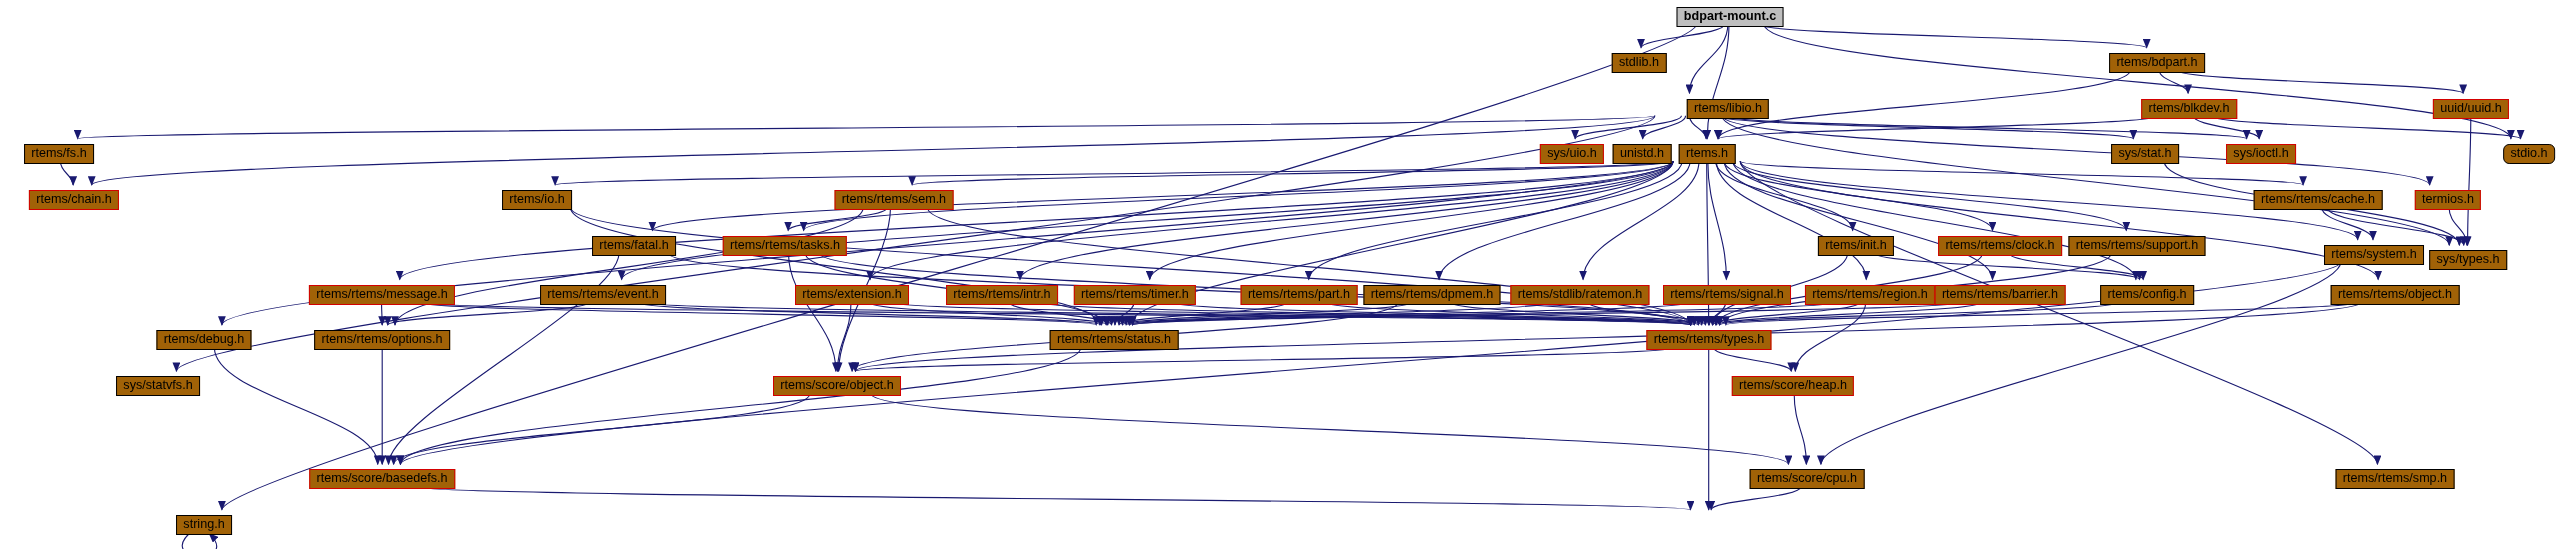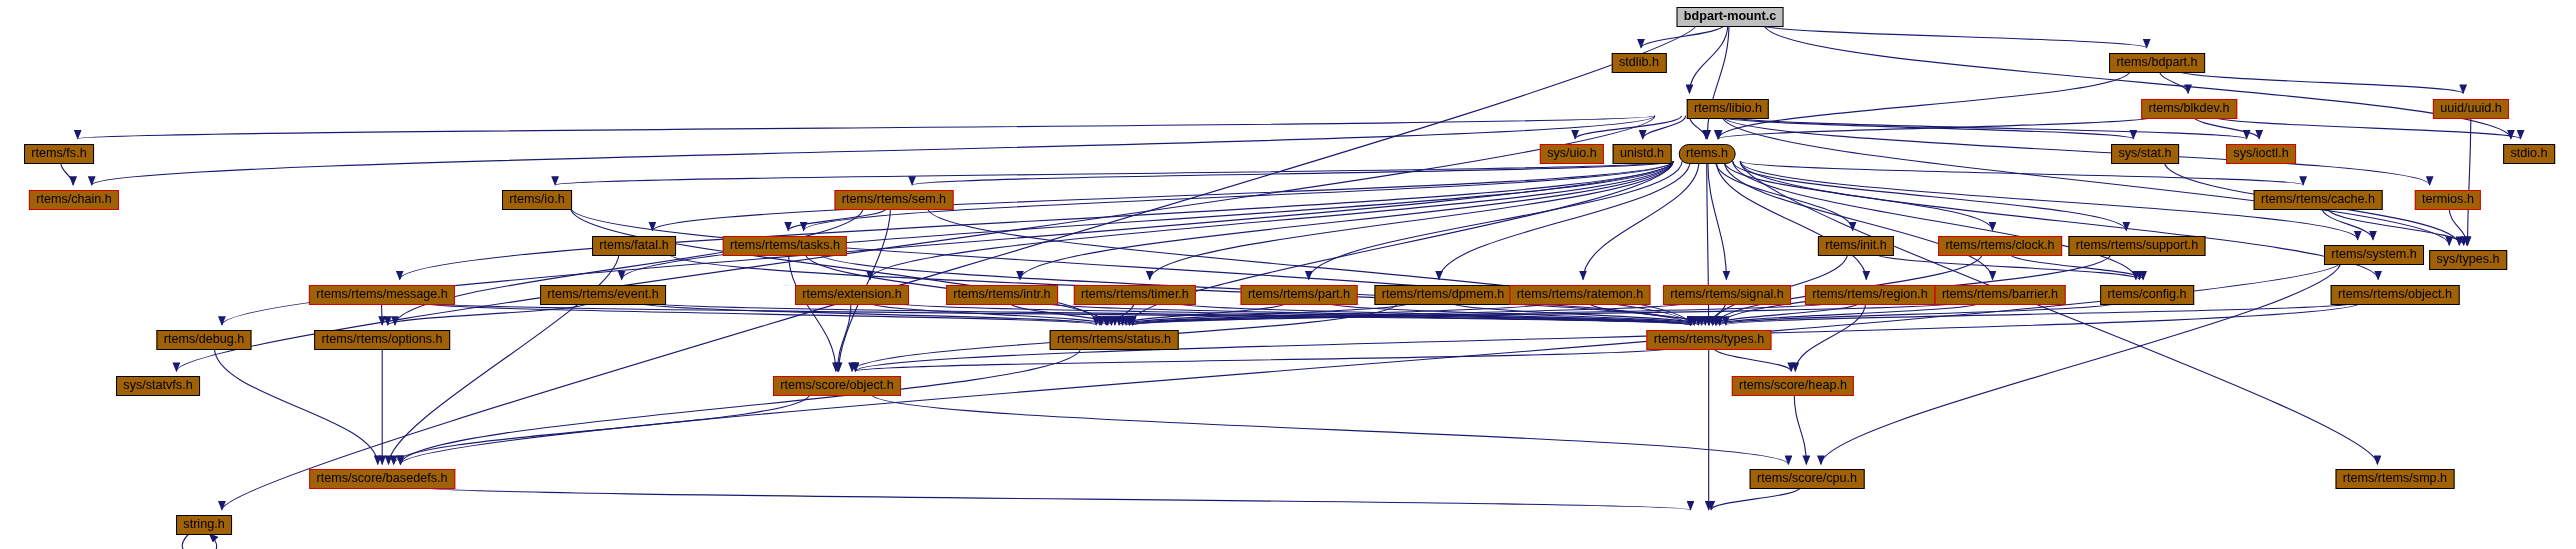--- a/index.html
+++ b/index.html
@@ -170,44 +170,44 @@
   <div class="node-layer">
       <div class="node root" style="left: 1730px; top: 2.8px;">bdpart-mount.c</div>
       <div class="node" style="left: 1639px; top: 49px;">stdlib.h</div>
       <div class="node" style="left: 2157px; top: 49px;">rtems/bdpart.h</div>
       <div class="node" style="left: 1688px; top: 95px; margin-left: 40px;">rtems/libio.h</div>
       <div class="node truncated" style="left: 2189px; top: 95px;">rtems/blkdev.h</div>
       <div class="node truncated" style="left: 2471px; top: 95px;">uuid/uuid.h</div>
       <div class="node" style="left: 59px; top: 140px;">rtems/fs.h</div>
       <div class="node truncated" style="left: 1572px; top: 140px;">sys/uio.h</div>
       <div class="node" style="left: 1642px; top: 140px;">unistd.h</div>
-      <div class="node" style="left: 1707px; top: 140px; border-radius: 10px;">rtems.h</div>
+      <div class="node" style="left: 1707px; top: 140px;">rtems.h</div>
       <div class="node" style="left: 2145px; top: 140px;">sys/stat.h</div>
       <div class="node truncated" style="left: 2261px; top: 140px;">sys/ioctl.h</div>
-      <div class="node" style="left: 2529px; top: 140px;">stdio.h</div>
+      <div class="node" style="left: 2529px; top: 140px; border-radius: 6px;">stdio.h</div>
       <div class="node truncated" style="left: 74px; top: 186px;">rtems/chain.h</div>
       <div class="node" style="left: 537px; top: 186px;">rtems/io.h</div>
       <div class="node truncated" style="left: 894px; top: 186px;">rtems/rtems/sem.h</div>
       <div class="node" style="left: 2318px; top: 186px;">rtems/rtems/cache.h</div>
       <div class="node truncated" style="left: 2448px; top: 186px;">termios.h</div>
       <div class="node" style="left: 634px; top: 232px; text-align: right;">rtems/fatal.h</div>
       <div class="node truncated" style="left: 785px; top: 232px;">rtems/rtems/tasks.h</div>
       <div class="node" style="left: 1856px; top: 232px;">rtems/init.h</div>
       <div class="node truncated" style="left: 2000px; top: 232px;">rtems/rtems/clock.h</div>
       <div class="node" style="left: 2137px; top: 232px;">rtems/rtems/support.h</div>
       <div class="node" style="left: 2374px; top: 241px;">rtems/system.h</div>
       <div class="node" style="left: 2468px; top: 246px;">sys/types.h</div>
       <div class="node truncated" style="left: 382px; top: 281px;">rtems/rtems/message.h</div>
       <div class="node" style="left: 603px; top: 281px;">rtems/rtems/event.h</div>
       <div class="node truncated" style="left: 852px; top: 281px;">rtems/extension.h</div>
       <div class="node truncated" style="left: 1002px; top: 281px;">rtems/rtems/intr.h</div>
       <div class="node truncated" style="left: 1135px; top: 281px;">rtems/rtems/timer.h</div>
       <div class="node truncated" style="left: 1299px; top: 281px;">rtems/rtems/part.h</div>
-      <div class="node" style="left: 1432px; top: 281px; margin-left: 11px;">rtems/rtems/dpmem.h</div>
-      <div class="node truncated" style="left: 1580px; top: 281px;">rtems/rtems/ratemon.h</div>
+      <div class="node" style="left: 1432px; top: 281px;">rtems/rtems/dpmem.h</div>
+      <div class="node truncated" style="left: 1580px; top: 281px;">rtems/stdlib/ratemon.h</div>
       <div class="node truncated" style="left: 1727px; top: 281px;">rtems/rtems/signal.h</div>
       <div class="node truncated" style="left: 1870px; top: 281px;">rtems/rtems/region.h</div>
       <div class="node truncated" style="left: 2000px; top: 281px;">rtems/rtems/barrier.h</div>
       <div class="node" style="left: 2147px; top: 281px;">rtems/config.h</div>
       <div class="node" style="left: 2395px; top: 281px;">rtems/rtems/object.h</div>
       <div class="node" style="left: 204px; top: 326px;">rtems/debug.h</div>
       <div class="node" style="left: 382px; top: 326px;">rtems/rtems/options.h</div>
       <div class="node" style="left: 1114px; top: 326px;">rtems/rtems/status.h</div>
       <div class="node truncated" style="left: 1709px; top: 326px;">rtems/rtems/types.h</div>
       <div class="node" style="left: 158px; top: 372px;">sys/statvfs.h</div>

